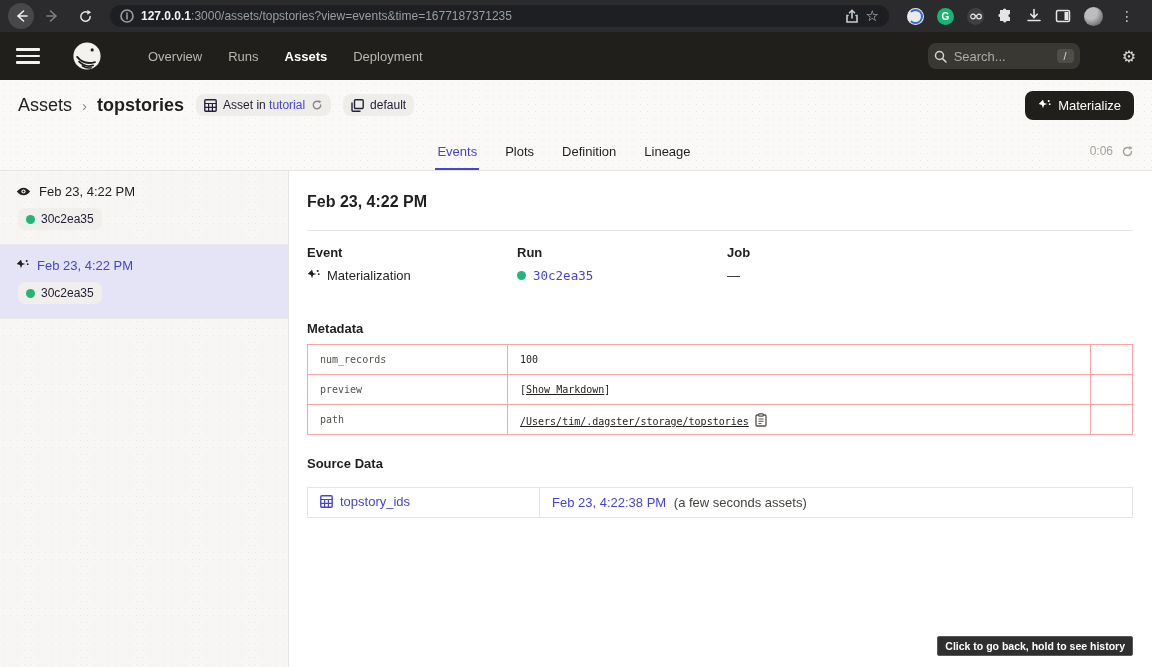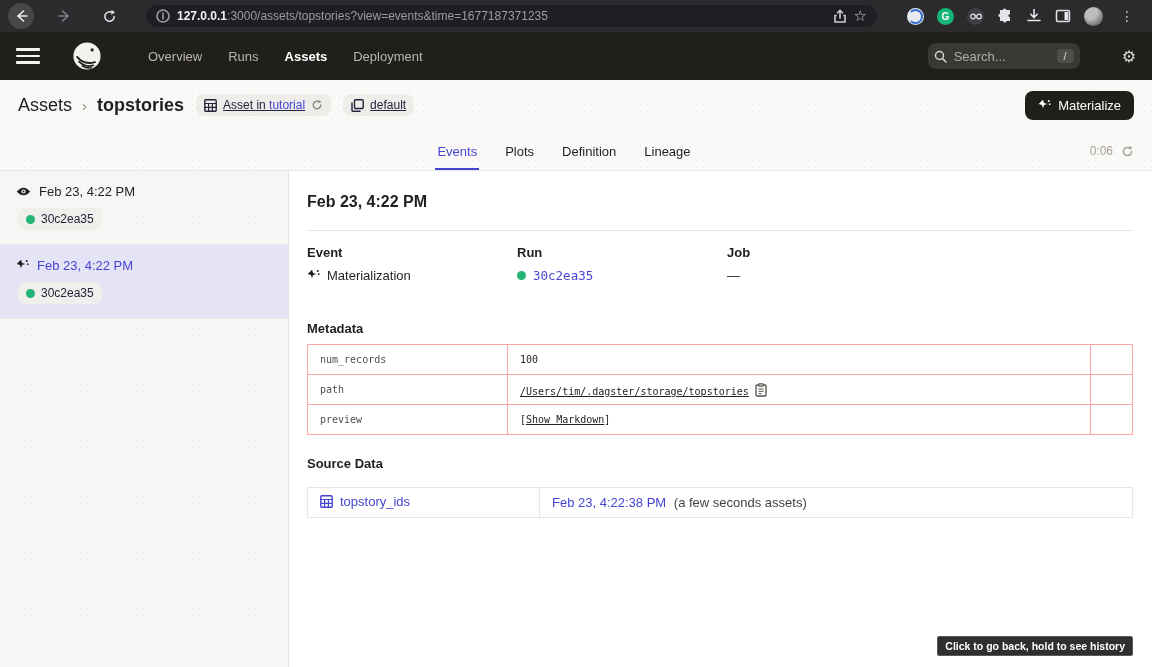--- a/index.html
+++ b/index.html
@@ -1,21 +1,21 @@
 <!DOCTYPE html>
 <html><head>
 <meta charset="utf-8">
 <style>
   * { margin:0; padding:0; box-sizing:border-box; }
   html,body { width:1152px; height:667px; overflow:hidden; background:#fff;
     font-family:"Liberation Sans", sans-serif; }
 
   
   .chrome { height:32px; background:#2b2b2e; display:flex; align-items:center;
-    padding:0 8px; gap:18px; }
+    padding:0 8px; gap:6px; }
   .chrome-btn { width:26px; height:26px; border-radius:50%; display:flex;
     align-items:center; justify-content:center; flex:0 0 auto; cursor:pointer; }
   .chrome-btn.hovered { background:rgba(255,255,255,0.14); }
   .omnibox { flex:1; height:22px; background:#1e1f22; border-radius:12px;
     display:flex; align-items:center; padding:0 10px; gap:7px; margin:0 6px;
     min-width:0; }
   .url-text { font-size:12px; white-space:nowrap; overflow:hidden; }
   .url-bold { color:#f1f1f3; font-weight:bold; }
   .url-rest { color:#9b9da2; }
   .omni-spacer { flex:1; }
@@ -53,21 +53,21 @@
   
   .pagehead { background:#faf9f7;
     background-image:radial-gradient(#e9e7e2 0.8px, transparent 0.8px);
     background-size:7px 7px; border-bottom:1px solid #e7e5e1; }
   .crumb-row { height:50px; display:flex; align-items:center; padding:0 18px; gap:12px; }
   .crumb { font-size:18px; color:#211f1e; display:flex; align-items:center; gap:10px; }
   .crumb .root { cursor:pointer; }
   .crumb .sep { color:#8e8a84; font-size:15px; }
   .crumb .leaf { font-weight:bold; }
   .badge { background:#efedea; border-radius:8px; padding:4px 8px; font-size:12px;
-    color:#23223a; display:flex; align-items:center; gap:6px; cursor:pointer;text-decoration:underline; }
+    color:#23223a; display:flex; align-items:center; gap:6px; cursor:pointer; }
   .badge .blue { color:#4645d2; }
   .badge svg { flex:0 0 auto; }
   .mat-btn { margin-left:auto; background:#211f1c; color:#fff; font-size:13px;
     border:none; border-radius:8px; padding:7px 13px; display:flex; align-items:center;
     gap:7px; cursor:pointer; font-family:inherit; }
   .tabs-row { height:40px; display:flex; align-items:flex-end; padding:0 18px;
     position:relative;justify-content:center; }
   .tab { font-size:13px; color:#211f1e; margin-right:24px; padding:8px 2px 11px;
     cursor:pointer; }
   .tab.active { color:#4645d2; border-bottom:2px solid #4645d2; padding-bottom:9px; }
@@ -329,31 +329,31 @@
 
     <div class="sec-title">Metadata</div>
     <table class="meta">
       <tbody>
           <tr>
         <td class="key">num_records</td>
         <td>100</td>
         <td class="action"></td>
       </tr>
       <tr>
+        <td class="key">preview</td>
+        <td><span>[</span><span class="mono-link">Show Markdown</span><span>]</span></td>
+        <td class="action"></td>
+      </tr>
+      <tr>
         <td class="key">path</td>
         <td><span class="mono-link">/Users/tim/.dagster/storage/topstories</span><svg class="copy-ic" width="12" height="14" viewBox="0 0 12 14">
                 <rect x="1" y="2" width="10" height="11" rx="1" fill="none" stroke="#55504b" stroke-width="1.3"></rect>
                 <rect x="3.7" y="0.8" width="4.6" height="2.4" rx="0.8" fill="#fff" stroke="#55504b" stroke-width="1.2"></rect>
                 <path d="M3.5 6 H8.5 M3.5 8.3 H8.5 M3.5 10.6 H6.5" stroke="#55504b" stroke-width="1"></path>
               </svg></td>
-        <td class="action"></td>
-      </tr>
-      <tr>
-        <td class="key">preview</td>
-        <td><span>[</span><span class="mono-link">Show Markdown</span><span>]</span></td>
         <td class="action"></td>
       </tr>
     </tbody>
       </table>
 
     <div class="sec-title" style="margin-top:21px">Source Data</div>
     <table class="src">
       <tbody>
           <tr>
         <td class="asset">

